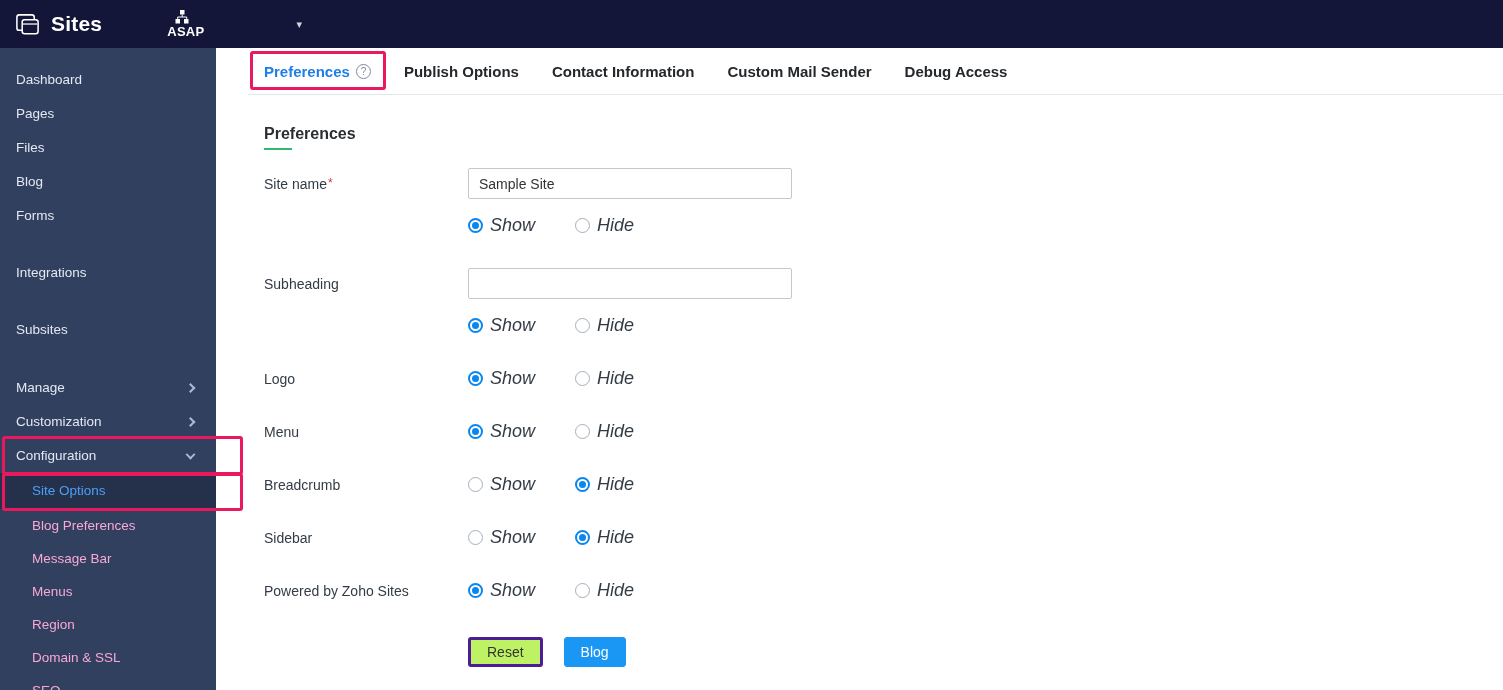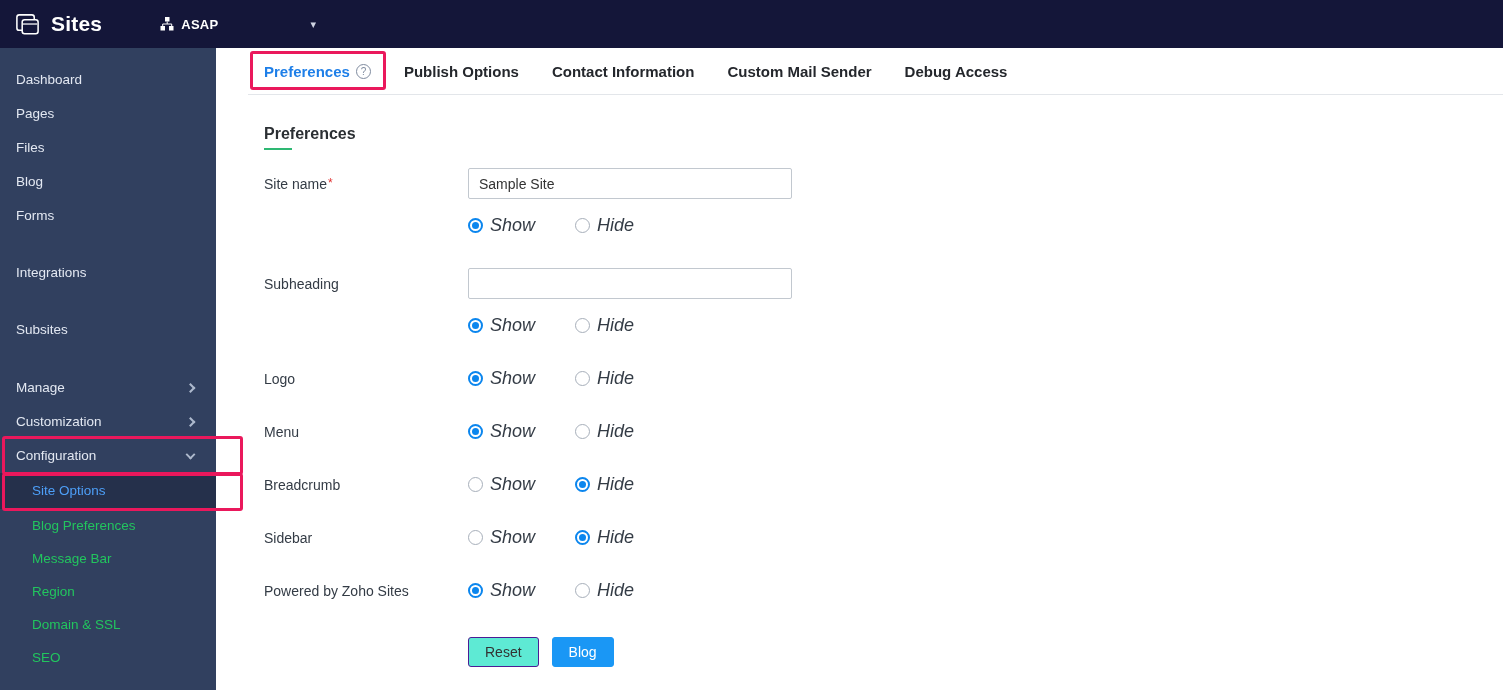--- a/index.html
+++ b/index.html
@@ -9,35 +9,35 @@
     background:#fff; overflow:hidden; position:relative;
     color:#333;
   }
   
   .topbar {
     height:48px; background:#141639; display:flex; align-items:center;
     padding-left:14px; color:#fff; position:relative; z-index:5;
   }
   .app-logo { display:flex; align-items:center; }
   .app-name { font-size:21px; font-weight:700; margin-left:10px; letter-spacing:.2px; }
-  .site-selector { display:flex; align-items:center; margin-left:58px; }
+  .site-selector { display:flex; align-items:center; margin-left:58px;flex-direction:column; }
   .site-name { font-size:13px; font-weight:700; margin-left:7px; letter-spacing:.3px; }
   .caret { margin-left:92px; font-size:11px; color:#cfd4e2; cursor:pointer; }
   
   .sidebar {
     position:absolute; top:48px; left:0; bottom:0; width:216px;
     background:#31405f; padding-top:15px; z-index:2;
   }
   .side-item {
     height:34px; line-height:34px; padding-left:16px; font-size:13.5px;
     color:#e3e8f2; cursor:pointer; position:relative; white-space:nowrap;
   }
   .side-sub {
     height:33px; line-height:33px; padding-left:32px; font-size:13.5px;
-    color:#22c55e; cursor:pointer; white-space:nowrap;
+    color:#f9a8d4; cursor:pointer; white-space:nowrap;
   }
   .side-sub.active { background:#25304b; color:#4d9ff8; height:36px; line-height:36px; }
   .spacer23 { height:23px; } .spacer24 { height:24px; }
   .chev {
     position:absolute; right:22px; top:50%; width:7px; height:7px;
     border-right:2px solid #aeb9cd; border-bottom:2px solid #aeb9cd;
   }
   .chev.right { transform:translateY(-50%) rotate(-45deg); }
   .chev.down  { transform:translateY(-70%) rotate(45deg); }
   
@@ -80,21 +80,21 @@
   .radio.checked::after {
     content:""; position:absolute; left:2px; top:2px; right:2px; bottom:2px;
     border-radius:50%; background:#0b86ee;
   }
   .radio-text { font-size:18px; color:#333b45; margin-left:7px;font-style:italic; }
   .btn-row { margin-top:36px; display:flex; align-items:center; }
   .btn {
     height:30px; border-radius:3px; font-size:14px; font-family:inherit;
     cursor:pointer; padding:0 16px;
   }
-  .btn.reset { background:#5eead4; border:1px solid #4c1d95; color:#333; margin-right:13px; }
+  .btn.reset { background:#bef264; border:3px solid #4c1d95; color:#333; margin-right:21px; }
   .btn.save { background:#1a97f5; border:1px solid #1a97f5; color:#fff; }
   
   .ann {
     position:absolute; border:3px solid #ea185c; border-radius:3px;
     pointer-events:none; z-index:50;
   }
 </style>
 </head>
 <body>
 
@@ -138,20 +138,21 @@
     <span>Customization</span>
     <span class="chev right"></span>
   </div>
   <div class="side-item">
     <span>Configuration</span>
     <span class="chev down"></span>
   </div>
   <div class="side-sub active"><span>Site Options</span></div>
   <div class="side-sub"><span>Blog Preferences</span></div>
   <div class="side-sub"><span>Message Bar</span></div>
+  <div class="side-sub"><span>Menus</span></div>
   <div class="side-sub"><span>Region</span></div>
   <div class="side-sub"><span>Domain &amp; SSL</span></div>
   <div class="side-sub"><span>SEO</span></div>
 </aside>
 
 <main class="main">
   <nav class="tabbar">
     <div class="tab active">
       <span class="tab-text">Preferences</span>
       <span class="help">?</span>

